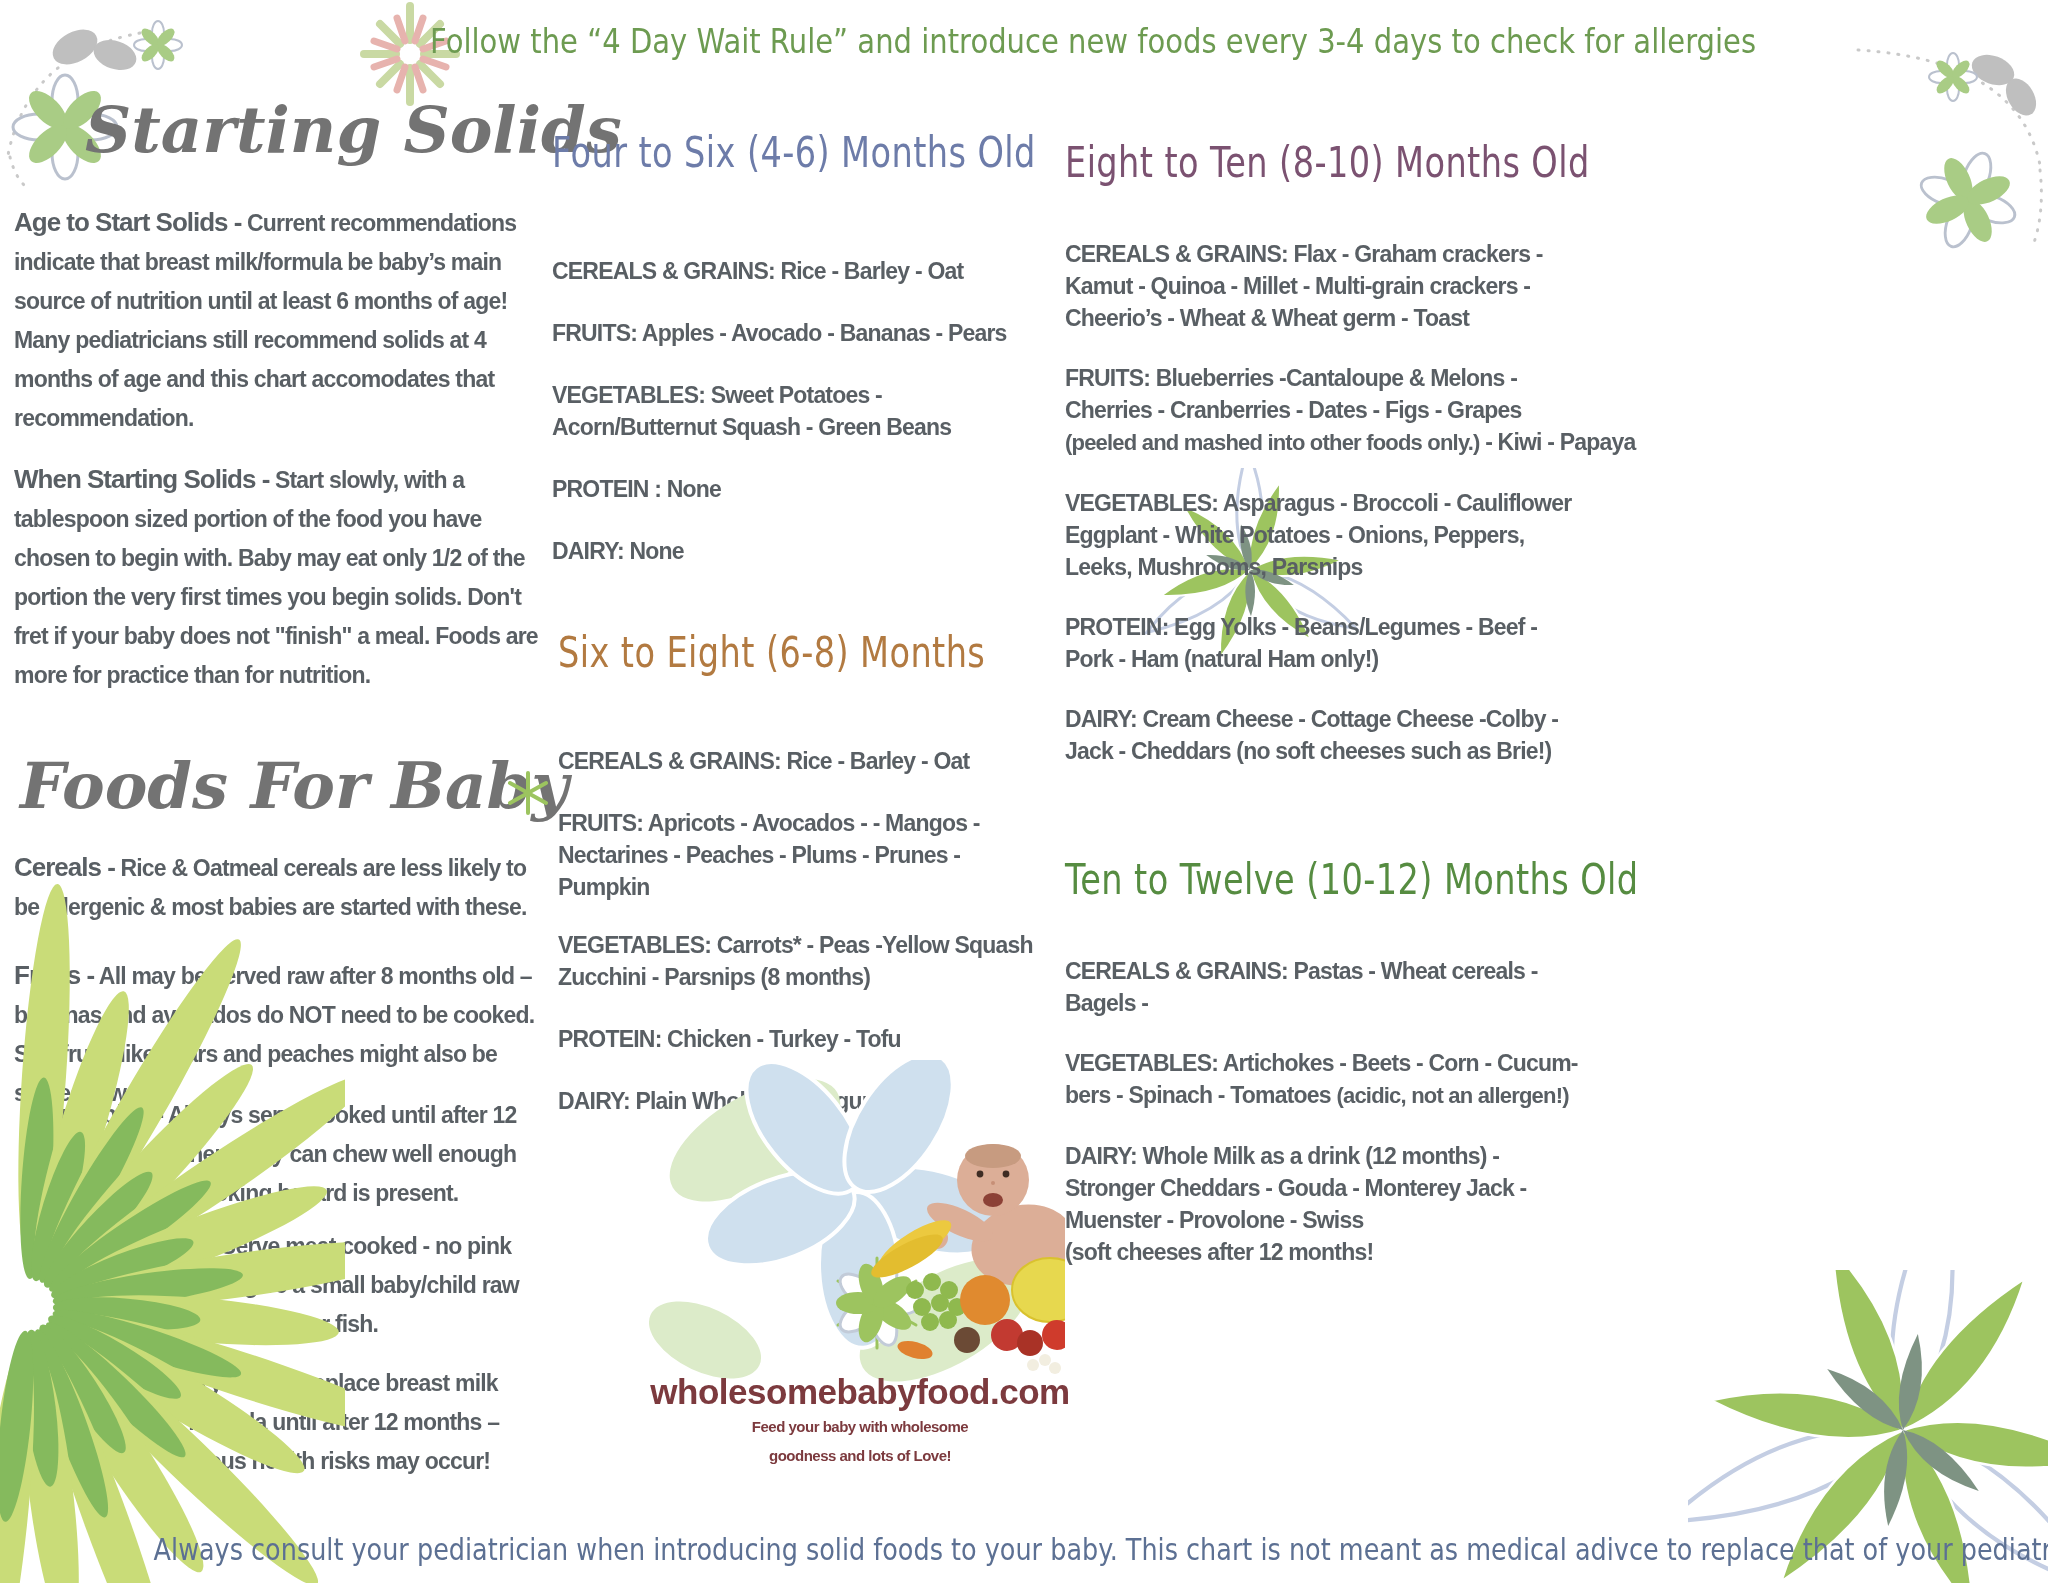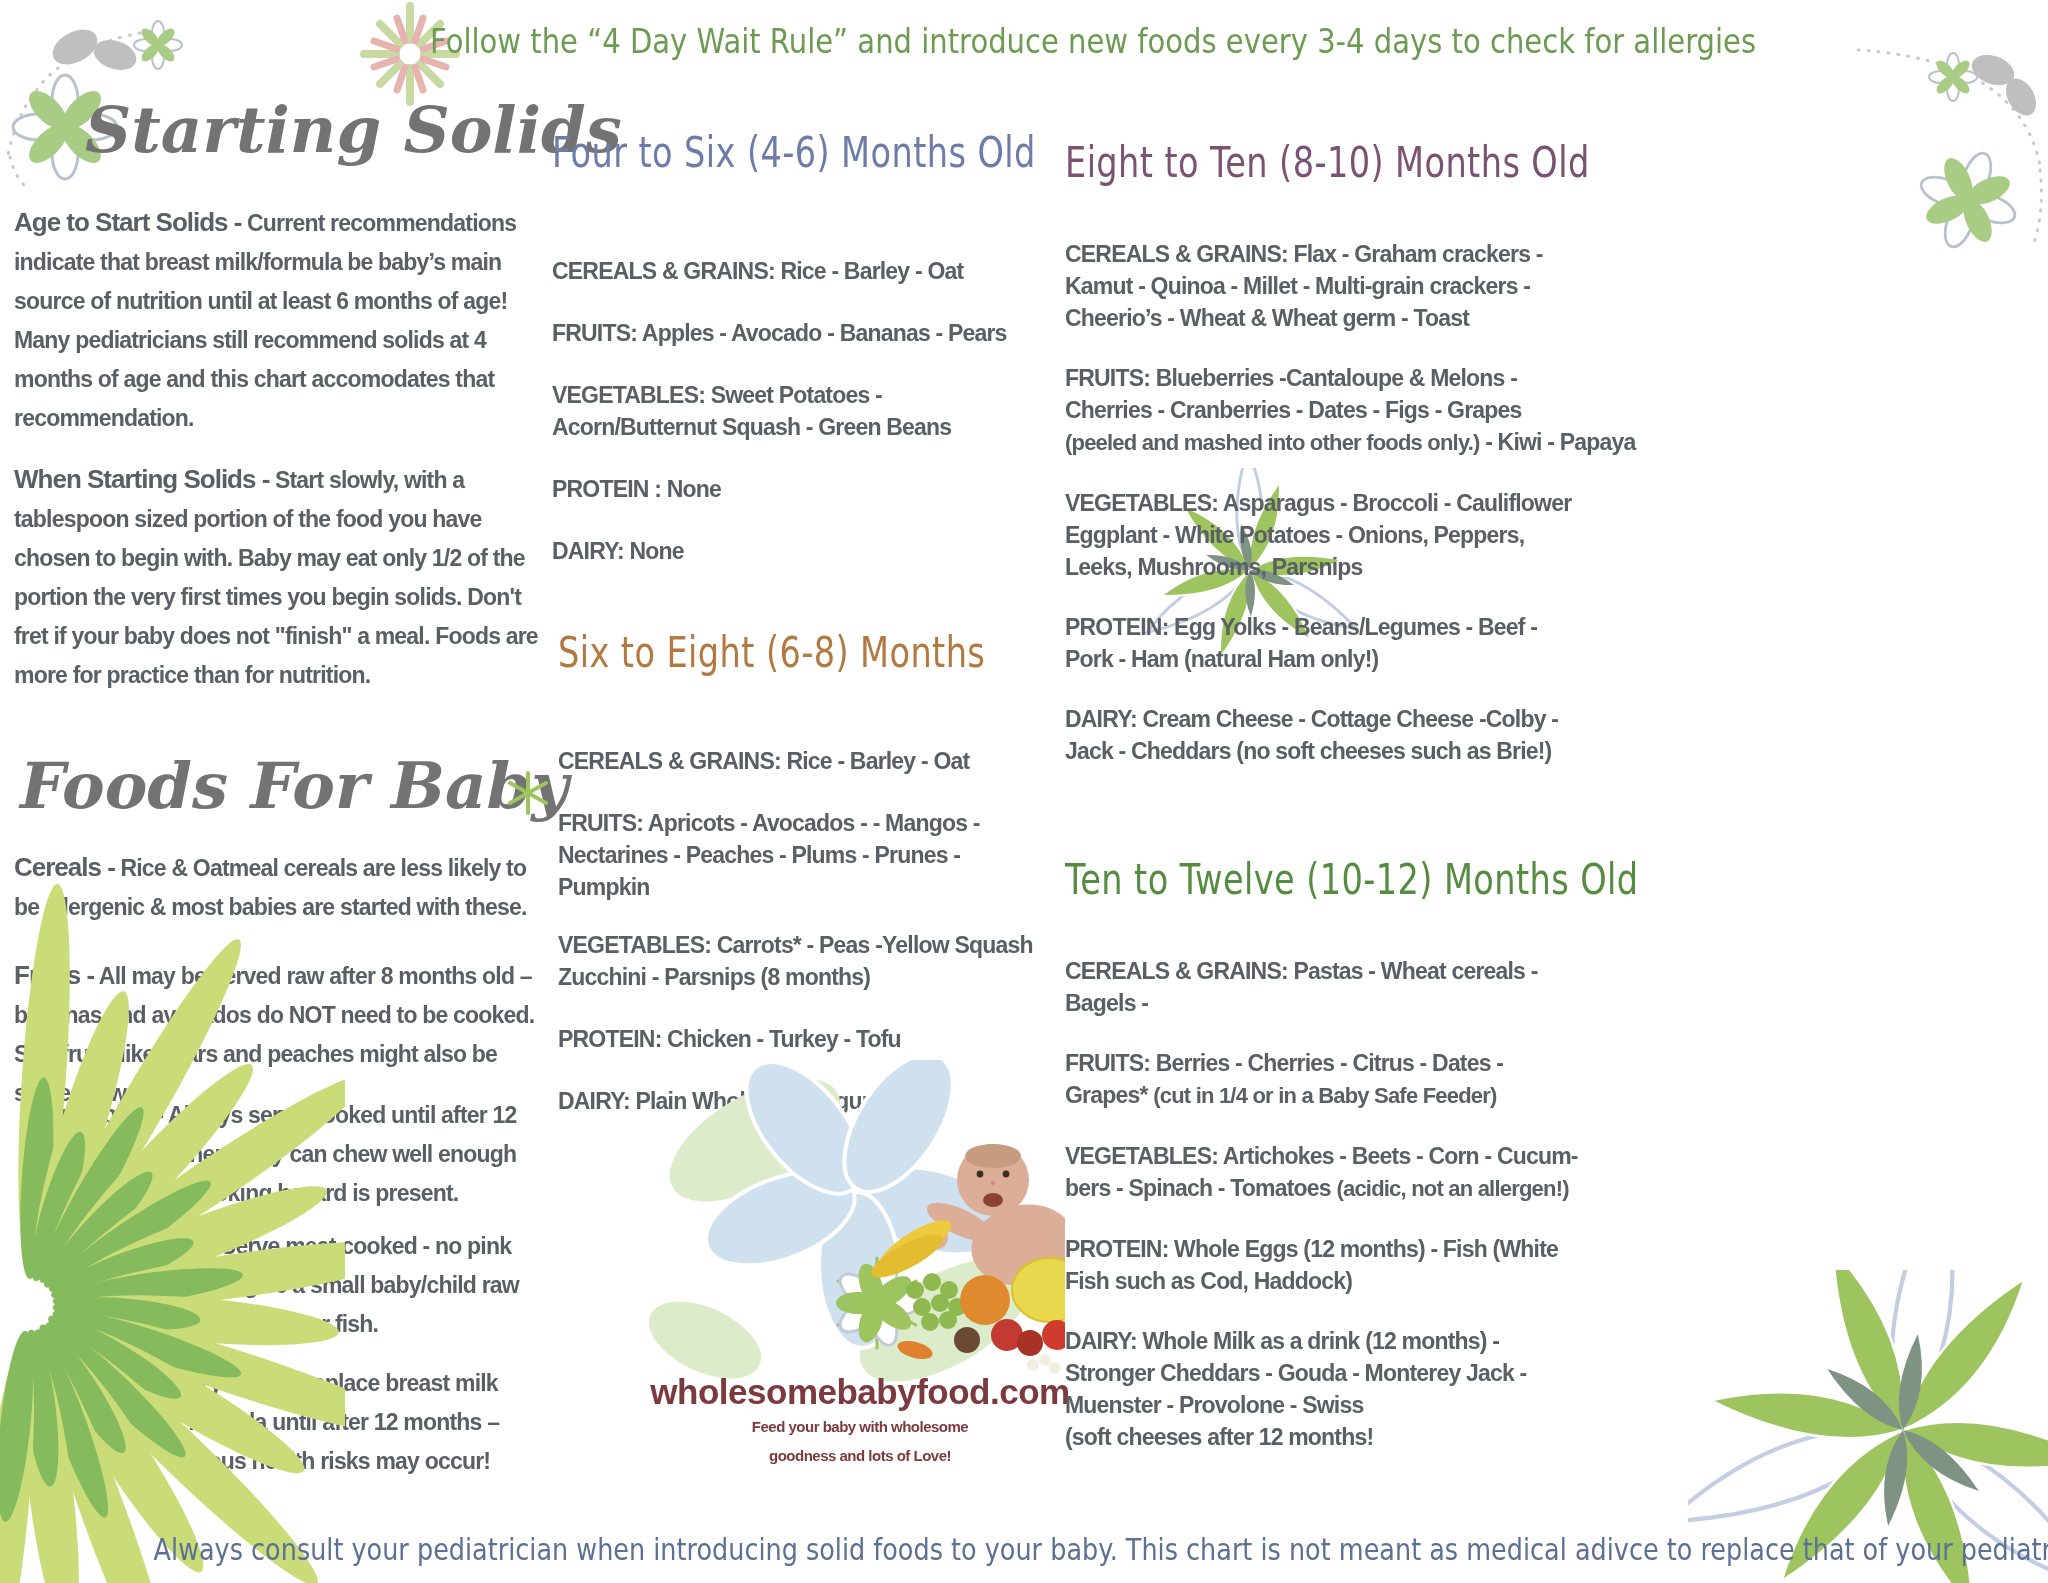--- a/index.html
+++ b/index.html
@@ -388,26 +388,22 @@
 Pork - Ham (natural Ham only!)</span></p>
     <p class="row"><span>DAIRY:</span><span> Cream Cheese - Cottage Cheese -Colby -
 Jack - Cheddars (no soft cheeses such as Brie!)</span></p>
   </div>
 
   <h2 class="abs heading h-green" style="left:1065px;top:855px">Ten to Twelve (10-12) Months Old</h2>
 
   <div class="abs col tight" style="left:1065px;top:955px;width:950px">
     <p class="row"><span>CEREALS &amp; GRAINS:</span><span> Pastas - Wheat cereals -
 Bagels -</span></p>
-    <p class="row"><span>FRUITS:</span><span> Berries - Cherries - Citrus - Dates -
-Grapes* </span><span class="note">(cut in 1/4 or in a Baby Safe Feeder)</span></p>
     <p class="row"><span>VEGETABLES:</span><span> Artichokes - Beets - Corn - Cucum-
 bers - Spinach - Tomatoes </span><span class="note">(acidic, not an allergen!)</span></p>
-    <p class="row"><span>PROTEIN:</span><span> Whole Eggs (12 months) - Fish  (White
-Fish such as Cod, Haddock)</span></p>
     <p class="row"><span>DAIRY:</span><span> Whole Milk as a drink (12 months) -
 Stronger Cheddars - Gouda - Monterey Jack -
 Muenster - Provolone - Swiss
 (soft cheeses after 12 months!</span></p>
   </div>
 
   <svg class="abs" style="left:1688px;top:1270px" width="360" height="313" viewBox="0 0 360 313">
     <g transform="translate(215,160) scale(2.1)">
       <g fill="#ffffff" stroke="#c4cee3" stroke-width="2">
         <path d="M0 0 Q44 -29 120 -13 Q55 21 0 0" transform="rotate(45)"></path>

